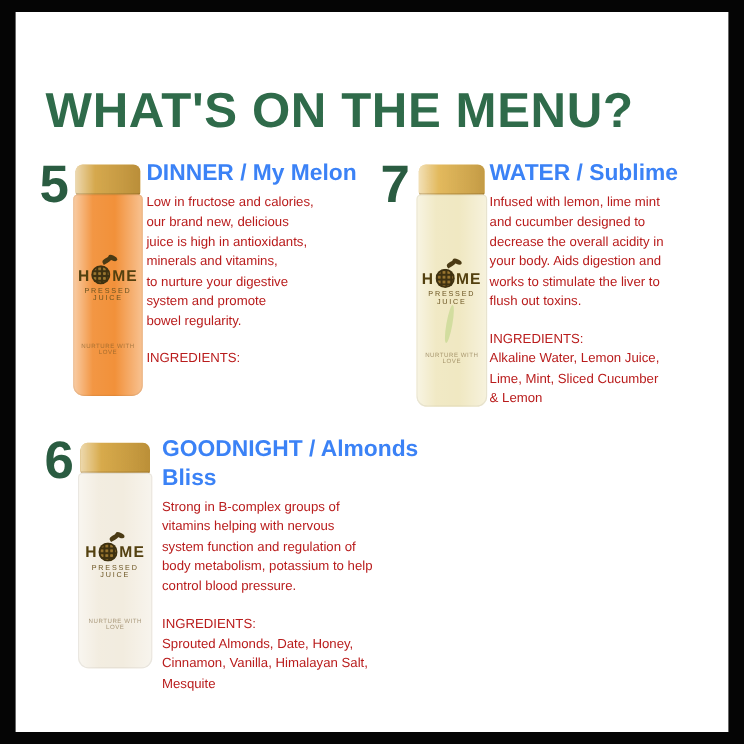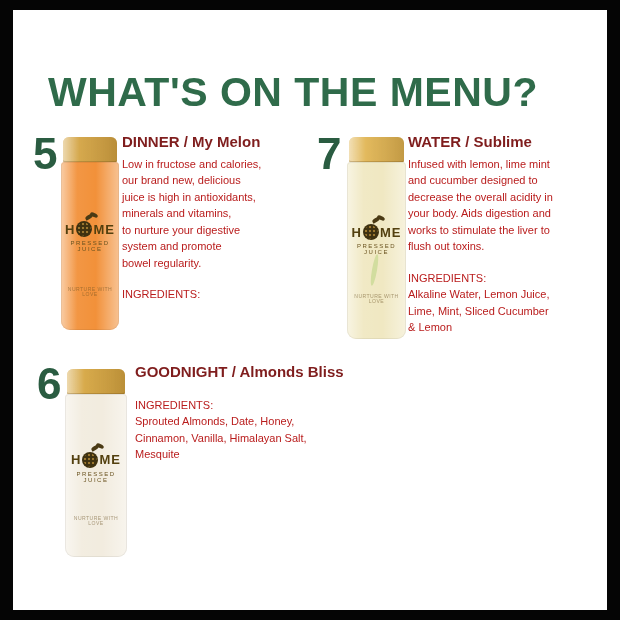--- a/index.html
+++ b/index.html
@@ -6,21 +6,21 @@
   .page{
     position:relative;width:620px;height:620px;box-sizing:border-box;
     background:#fff;
     border-top:10px solid #050505;border-bottom:10px solid #050505;
     border-left:13px solid #050505;border-right:13px solid #050505;
     font-family:"Liberation Sans", sans-serif;overflow:hidden;
   }
   .abs{position:absolute;}
   .title{
     left:25px;top:33px;font-size:41px;font-weight:bold;color:#2f6b4a;
-    letter-spacing:.5px;line-height:1.1;margin-left:10px;
+    letter-spacing:.5px;line-height:1.1;
   }
   .num{
     font-size:44px;font-weight:bold;color:#2a5c41;line-height:1;
   }
   .i5-num{left:20px;top:122px;}
   .i7-num{left:304px;top:122px;}
   .i6-num{left:24px;top:352px;}
 
   
   .bottle{overflow:visible;}
@@ -73,21 +73,21 @@
     position:absolute;left:42%;top:52%;width:5px;height:32px;
     background:#d2dd9f;border-radius:50%;transform:rotate(10deg);z-index:1;
   }
 
   
   .text{width:220px;}
   .i5-text{left:109px;top:123px;}
   .i7-text{left:395px;top:123px;}
   .i6-text{left:122px;top:353px;}
   .heading{
-    margin:0;font-size:15px;font-weight:bold;color:#7f1d1d;line-height:1.25;
+    margin:0;font-size:19px;font-weight:bold;color:#3b82f6;line-height:1.25;
   }
   .desc{margin:4px 0 0 0;}
   .body-text{
     font-size:11px;color:#b91c1c;line-height:16.5px;white-space:pre;
   }
   .ing-label{margin:15px 0 0 0;}
   .ing{margin:0;}
 </style>
 </head>
 <body>
@@ -175,19 +175,24 @@
           <span class="hcomb"></span>
           <span>ME</span>
         </div>
         <div class="subtext">PRESSED JUICE</div>
       </div>
       <div class="tagline">NURTURE WITH LOVE</div>
     </div>
   </div>
   <div class="abs text i6-text">
     <h2 class="heading">GOODNIGHT / Almonds Bliss</h2>
+    <p class="desc body-text">Strong in B-complex groups of
+vitamins helping with nervous
+system function and regulation of
+body metabolism, potassium to help
+control blood pressure.</p>
     <p class="ing-label body-text">INGREDIENTS:</p>
     <p class="ing body-text">Sprouted Almonds, Date, Honey,
 Cinnamon, Vanilla, Himalayan Salt,
 Mesquite</p>
   </div>
 
 </div>
 
 </body></html>

